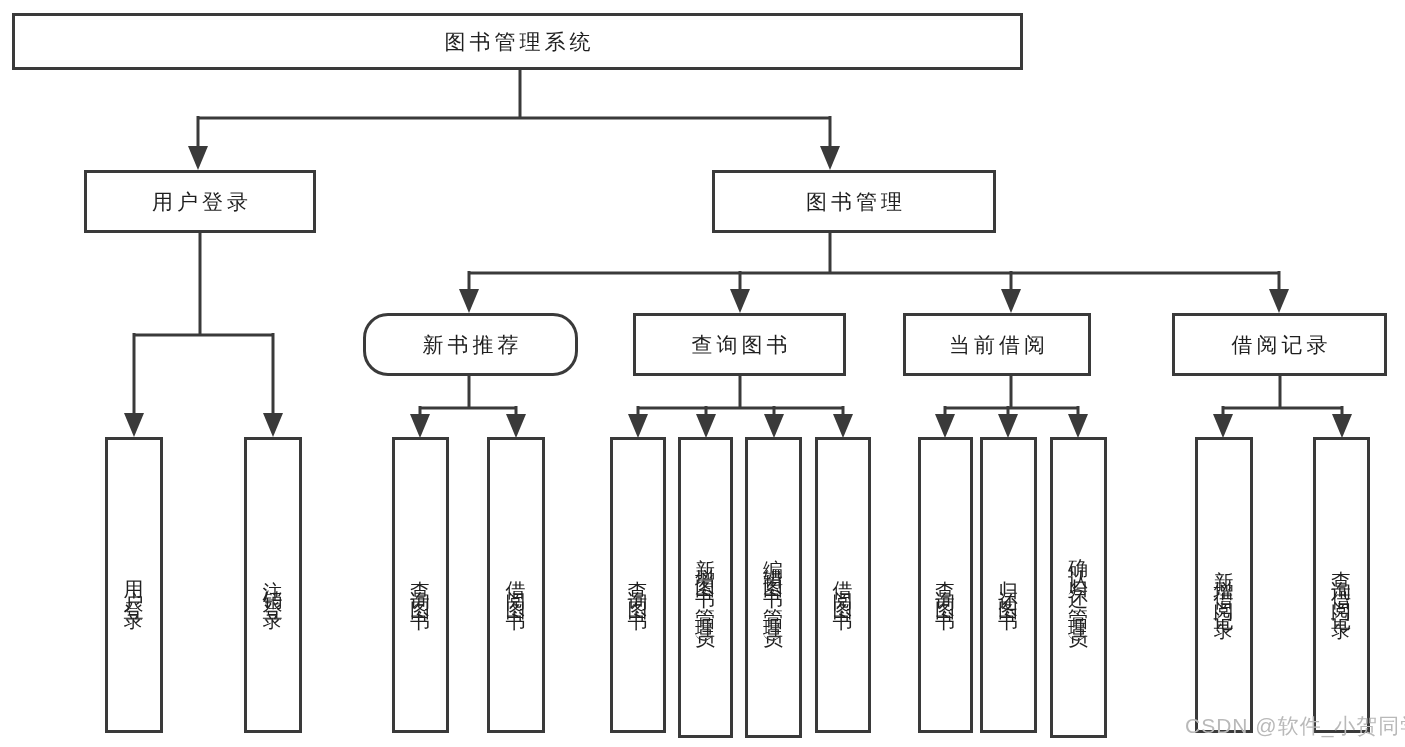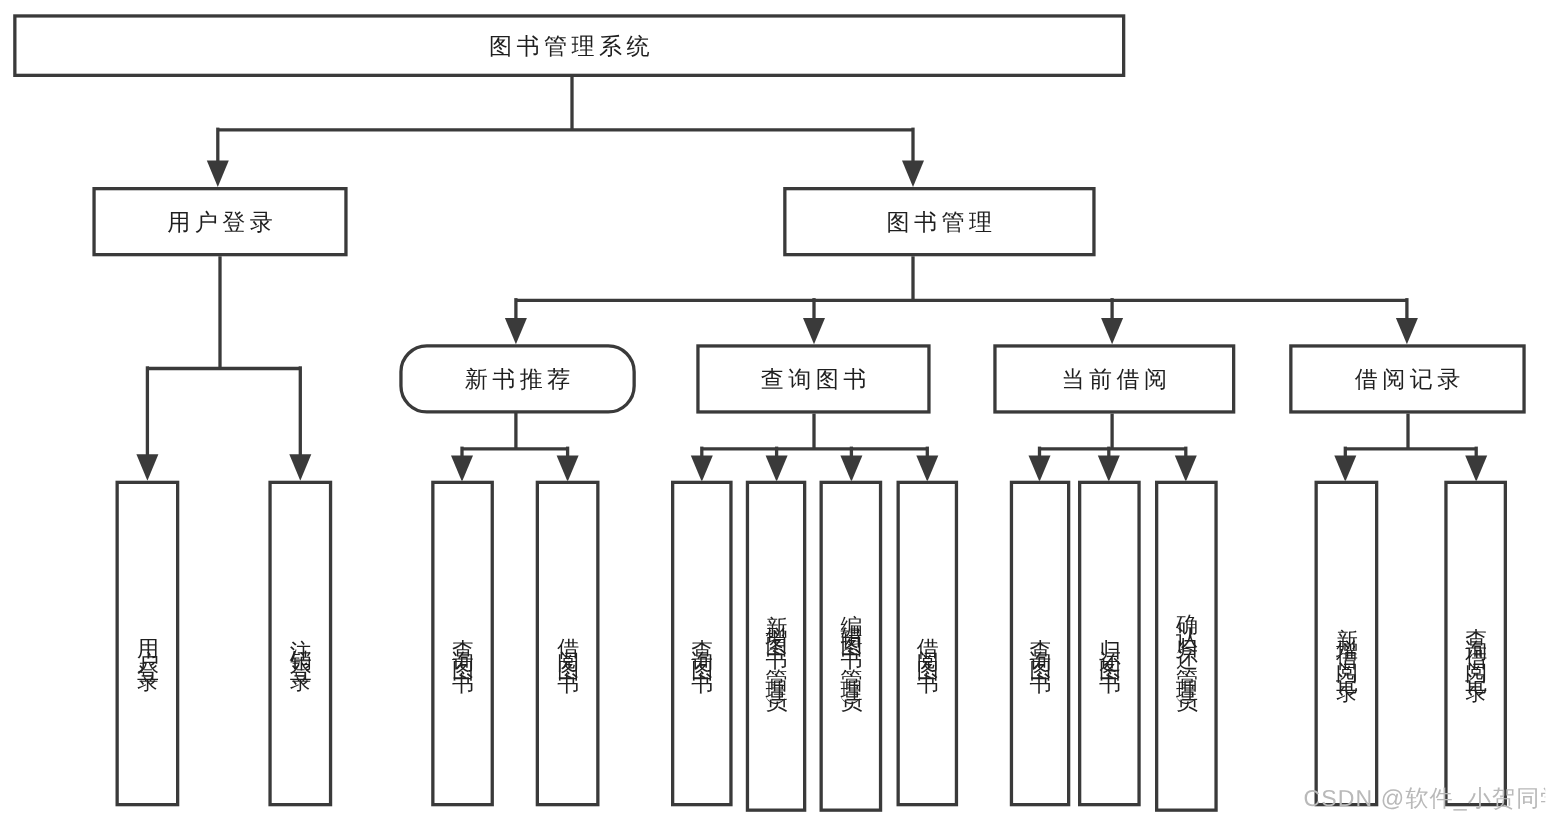--- a/index.html
+++ b/index.html
@@ -47,21 +47,21 @@
     letter-spacing: 10px;
     line-height: 1;
     white-space: nowrap;
   }
   
   .n-root   { left: 12px;  top: 13px;  width: 1011px; height: 57px; }
   .n-login  { left: 84px;  top: 170px; width: 232px;  height: 63px; }
   .n-mgmt   { left: 712px; top: 170px; width: 284px;  height: 63px; }
   .n-rec    { left: 363px; top: 313px; width: 215px;  height: 63px; border-radius: 25px; }
   .n-borrow { left: 633px; top: 313px; width: 213px;  height: 63px; }
-  .n-cur    { left: 903px; top: 313px; width: 220px;  height: 63px; }
+  .n-cur    { left: 903px; top: 313px; width: 188px;  height: 63px; }
   .n-hist   { left: 1172px;top: 313px; width: 215px;  height: 63px; text-align: right; }
 
   .lf       { top: 437px; height: 296px; }
   .lf-tall  { top: 437px; height: 301px; }
   .l-a1 { left: 105px;  width: 58px; }
   .l-a2 { left: 244px;  width: 58px; }
   .l-b1 { left: 392px;  width: 57px; }
   .l-b2 { left: 487px;  width: 58px; }
   .l-c1 { left: 610px;  width: 56px; }
   .l-c2 { left: 678px;  width: 55px; }

